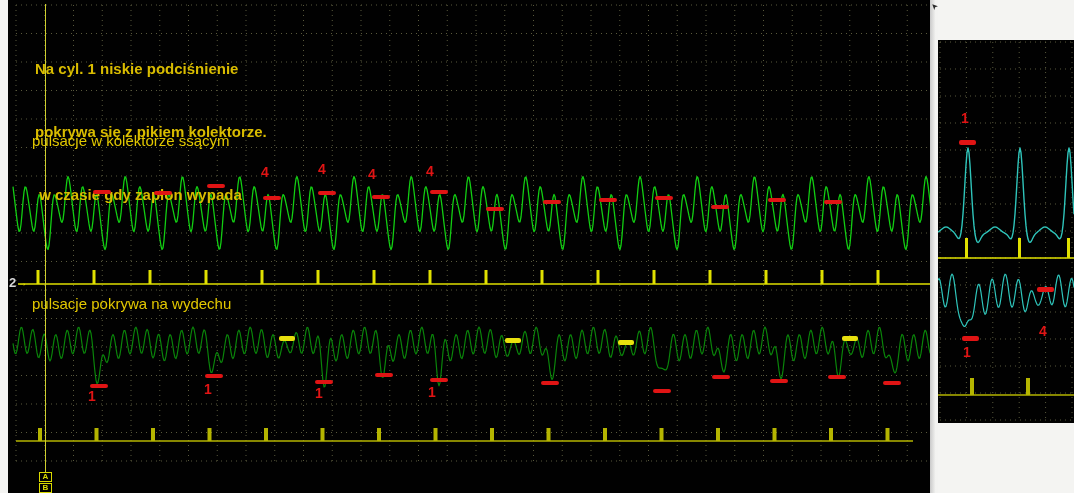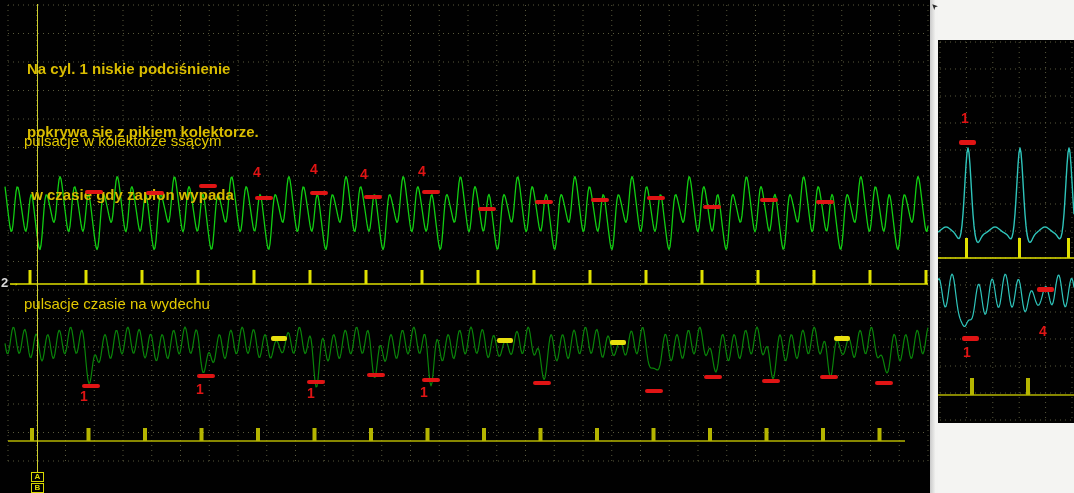--- a/index.html
+++ b/index.html
@@ -1,17 +1,17 @@
 <!DOCTYPE html>
 <html style="--page_bg: #f4f4f2; --panel_bg: #010101; --grid: #59593c; --note_text: #d9bc00; --label_text: #e2c800; --intake_wave: #12cd12; --exhaust_wave: #0a840a; --trigger_bright: #e0e000; --trigger_dim: #b5b500; --marker_red: #e01414; --marker_yellow: #e8e00e; --zoom_wave: #2fc4ba; --channel_num: #d8d8d8; --cursor_line: #cfcf2e; --ab_text: #d9d900;"><head>
 <meta charset="utf-8">
 <style>
   html,body{margin:0;padding:0;background:#ffffff;font-family:"Liberation Sans",sans-serif;}
   .stage{position:relative;width:1074px;height:493px;background:var(--page_bg,#f4f4f2);overflow:hidden;}
-  .main-panel{position:absolute;left:0;top:0;width:930px;height:493px;background:var(--panel_bg,#000);overflow:hidden;}
+  .main-panel{position:absolute;left:8px;top:0;width:930px;height:493px;background:var(--panel_bg,#000);overflow:hidden;}
   .right-panel{position:absolute;left:938px;top:40px;width:136px;height:383px;background:var(--panel_bg,#000);overflow:hidden;}
   .divider{position:absolute;left:930px;top:0;width:8px;height:493px;background:linear-gradient(90deg,#c9c9c9,#f3f3f1 70%);}
   .mouse-icon{position:absolute;left:931px;top:2px;font-size:8px;color:#2a2a2a;transform:rotate(-135deg);}
   svg{position:absolute;left:0;top:0;}
   .note{position:absolute;left:27px;top:16px;color:var(--note_text);font-size:15px;font-weight:bold;line-height:21px;white-space:pre;}
   .wave-label{position:absolute;color:var(--label_text);font-size:15px;font-weight:normal;white-space:pre;}
   #lbl-intake{left:24px;top:132px;}
   #lbl-exhaust{left:24px;top:295px;}
   .ch2{position:absolute;left:1px;top:275px;display:flex;align-items:center;}
   .ch2-num{color:var(--channel_num);font-size:13px;font-weight:bold;}
@@ -123,21 +123,21 @@
         <line x1="37.5" y1="4" x2="37.5" y2="473" stroke="#cfcf2e" stroke-width="1"></line>
       </svg>
 
     <div class="note">
       <div>Na cyl. 1 niskie podciśnienie</div>
       <div>pokrywa się z pikiem kolektorze.</div>
       <div> w czasie gdy zapłon wypada</div>
     </div>
 
     <div class="wave-label" id="lbl-intake">pulsacje w kolektorze ssącym</div>
-    <div class="wave-label" id="lbl-exhaust">pulsacje czasie na wydechu</div>
+    <div class="wave-label" id="lbl-exhaust">pulsacje pokrywa na wydechu</div>
 
     <div class="ch2">
       <span class="ch2-num">2</span>
       <span class="ch2-arrow">→</span>
     </div>
 
     <div class="markers" id="main-markers">
         <div class="dash" style="left: 85px; top: 190px; width: 18px; height: 4px; background: rgb(224, 20, 20);"></div>
         <div class="dash" style="left: 146px; top: 191px; width: 18px; height: 4px; background: rgb(224, 20, 20);"></div>
         <div class="dash" style="left: 199px; top: 184px; width: 18px; height: 4px; background: rgb(224, 20, 20);"></div>

